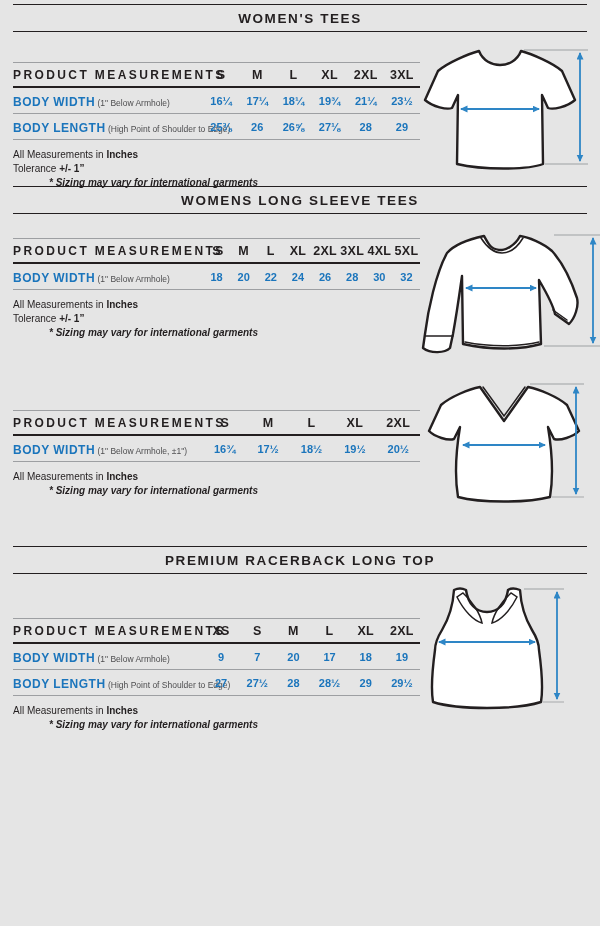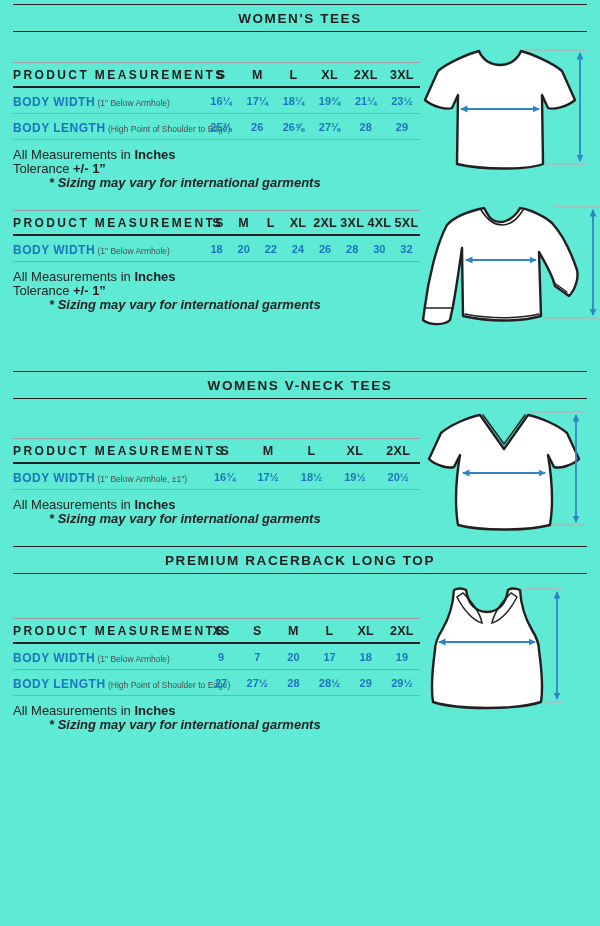--- a/index.html
+++ b/index.html
@@ -1,21 +1,21 @@
 <!DOCTYPE html>
 <html><head>
 <meta charset="utf-8">
 <style>
   html,body{margin:0;padding:0;background:#ffffff;}
   body{
     width:600px;height:926px;
     font-family:"Liberation Sans","DejaVu Sans",sans-serif;
     color:#231f20;
   }
-  .page{position:relative;width:600px;height:926px;overflow:hidden;background:#5eead4;padding-top:4px;box-sizing:border-box;}
+  .page{position:relative;width:600px;height:926px;overflow:hidden;background:#e5e5e5;padding-top:4px;box-sizing:border-box;}
 
   
   .sec-head{
     margin:0 13px;
     border-top:1.4px solid #231f20;
     border-bottom:1.4px solid #231f20;
     text-align:center;
     padding:6px 0 5px;
   }
   .sec-title{
@@ -68,21 +68,21 @@
     border-bottom:1.4px solid #9d9fa2;
     padding:4px 0 3px;
     vertical-align:middle;
   }
   td.label-cell{text-align:left;white-space:nowrap;}
   .row-label{font-size:12px;font-weight:bold;color:#1b75bc;letter-spacing:.5px;}
   .row-note{font-size:8.5px;color:#4d4d4f;font-weight:normal;letter-spacing:0;}
   td.val{color:#1b75bc;font-weight:bold;font-size:11px;text-align:center;}
 
   
-  .notes{margin-top:8px;font-size:13px;line-height:14px;color:#231f20;}
+  .notes{margin-top:8px;font-size:10px;line-height:14px;color:#231f20;}
   .note-line .b{font-weight:bold;}
   .note-line.italic{font-style:italic;font-weight:bold;margin-left:36px;}
 
   
   .garment{stroke:#231f20;stroke-width:2.4;fill:#fff;stroke-linejoin:round;stroke-linecap:round;}
   .detail{stroke:#231f20;stroke-width:1.5;fill:none;stroke-linecap:round;}
   .ext{stroke:#b5b7b9;stroke-width:1.3;}
   .dim{stroke:#2e86c6;stroke-width:1.8;fill:none;}
 </style>
 </head>
@@ -146,20 +146,23 @@
           <line class="ext" x1="125" y1="121" x2="168" y2="121"></line>
           <path class="garment" d="M59,8 C48,11 27,20 18,28 L5,57 C13,64 27,67 32,65 L38,52 L37,121 C62,127 108,127 123,121 L122,52 L128,65 C133,67 147,64 155,57 L142,28 C133,20 112,11 101,8 C97,18 88,22 80,22 C72,22 63,18 59,8 Z"></path>
           <line class="dim" x1="41" y1="66" x2="119" y2="66" marker-start="url(#a1)" marker-end="url(#a1)"></line>
           <line class="dim" x1="160" y1="10" x2="160" y2="118" marker-start="url(#a1)" marker-end="url(#a1)"></line>
         </svg>
       </div>
     </div>
   </section>
 
   <section class="size-section s2">
+    <header class="sec-head">
+      <h2 class="sec-title">WOMENS LONG SLEEVE TEES</h2>
+    </header>
     <div class="sec-body">
       <div class="table-wrap">
         <table class="measure-table">
             <thead>
               <tr>
                 <th class="head-label">PRODUCT MEASUREMENTS</th>
                 <th class="size-h">S</th>
                 <th class="size-h">M</th>
                 <th class="size-h">L</th>
                 <th class="size-h">XL</th>
@@ -204,23 +207,20 @@
           <path class="detail" d="M61,12 C68,23 75,27 82,27 C90,27 97,22 103,12"></path>
           <path class="detail" d="M45,116 C70,121 98,121 119,116"></path>
           <line class="dim" x1="46" y1="62" x2="116" y2="62" marker-start="url(#a2)" marker-end="url(#a2)"></line>
           <line class="dim" x1="173" y1="12" x2="173" y2="117" marker-start="url(#a2)" marker-end="url(#a2)"></line>
         </svg>
       </div>
     </div>
   </section>
 
   <section class="size-section s3">
-    <header class="sec-head">
-      <h2 class="sec-title">WOMENS V-NECK TEES</h2>
-    </header>
     <div class="sec-body">
       <div class="table-wrap">
         <table class="measure-table">
             <thead>
               <tr>
                 <th class="head-label">PRODUCT MEASUREMENTS</th>
                 <th class="size-h">S</th>
                 <th class="size-h">M</th>
                 <th class="size-h">L</th>
                 <th class="size-h">XL</th>

